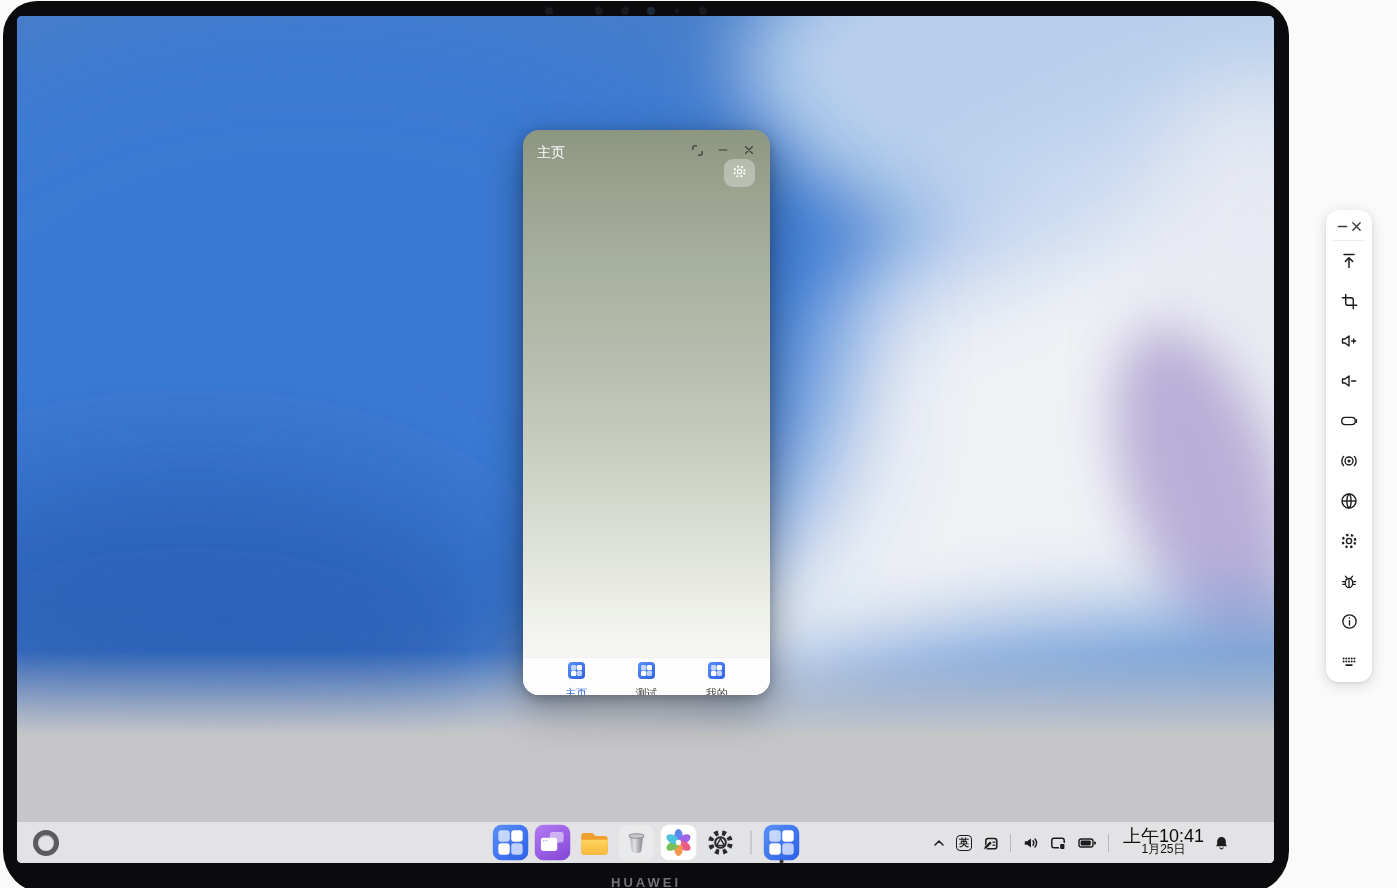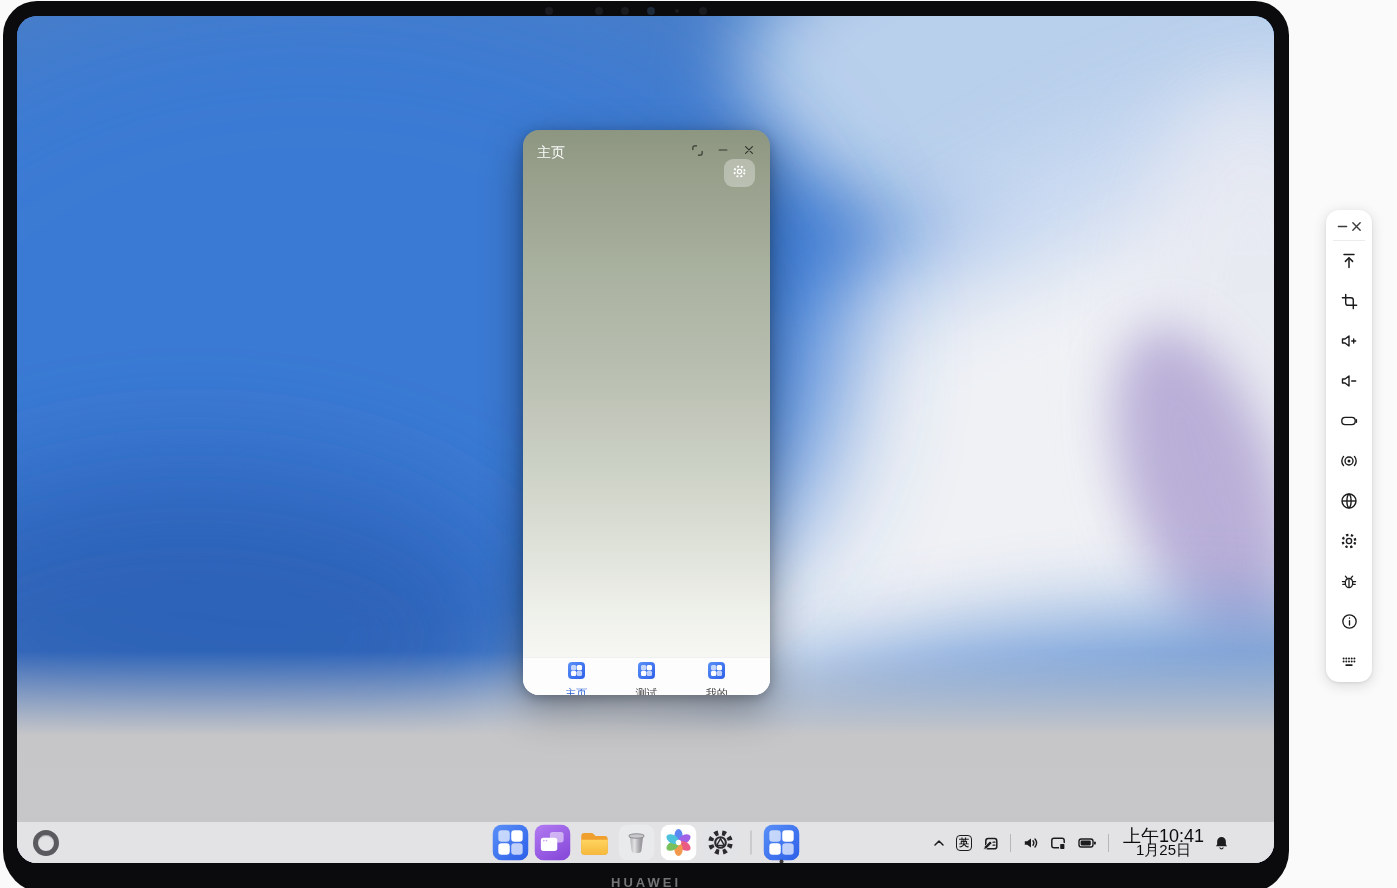--- a/index.html
+++ b/index.html
@@ -18,21 +18,21 @@
   }
   .camera-dot { position:absolute; border-radius:50%; background:#1a1b1f; }
   .brand-label {
     position:absolute; left:0; right:0; bottom:3px; text-align:center;
     color:#737476; font-size:13px; font-weight:bold; letter-spacing:3px;
   }
 
   
   .screen {
     position:absolute; left:14px; top:15px; width:1257px; height:847px;
-    border-radius:20px; overflow:hidden; background:#4a7ec6;
+    border-radius:5px; overflow:hidden; background:#4a7ec6;
   }
   .wallpaper { position:absolute; inset:0; }
 
   
   .phone-window {
     position:absolute; left:506px; top:114px; width:247px; height:565px;
     border-radius:16px; overflow:hidden;
     background:linear-gradient(180deg,#8d9680 0%, #98a08c 8%, #a8b09e 24%,
                #bcc2b4 46%, #d9ddd3 70%, #eef0ea 85%, #f6f7f3 93%);
     box-shadow:0 14px 42px rgba(0,0,0,.38), 0 3px 12px rgba(0,0,0,.22);
@@ -86,21 +86,21 @@
   .tray { position:absolute; right:44px; top:0; height:41px; display:flex; align-items:center; gap:9px; }
   .tray-icn { display:flex; align-items:center; justify-content:center; }
   .tray-divider { width:1px; height:18px; background:#b7b7ba; margin:0 2px; }
   .lang-badge {
     width:16px; height:16px; border:1.6px solid #1c1c1e; border-radius:4px;
     font-size:10px; font-weight:bold; color:#1c1c1e;
     display:flex; align-items:center; justify-content:center; line-height:1;
   }
   .clock { text-align:center; color:#0c0c0d; margin-left:3px; }
   .clock .time { font-size:18px; line-height:14px; }
-  .clock .date { font-size:15px; line-height:13px; }
+  .clock .date { font-size:12px; line-height:13px; }
 
   
   .float-toolbar {
     position:absolute; left:1326px; top:210px; width:46px; height:472px;
     background:#ffffff; border-radius:13px;
     box-shadow:0 3px 14px rgba(0,0,0,.14), 0 1px 3px rgba(0,0,0,.08);
     display:flex; flex-direction:column; align-items:center;
   }
   .ft-winrow {
     width:100%; height:28px; display:flex; align-items:center;

